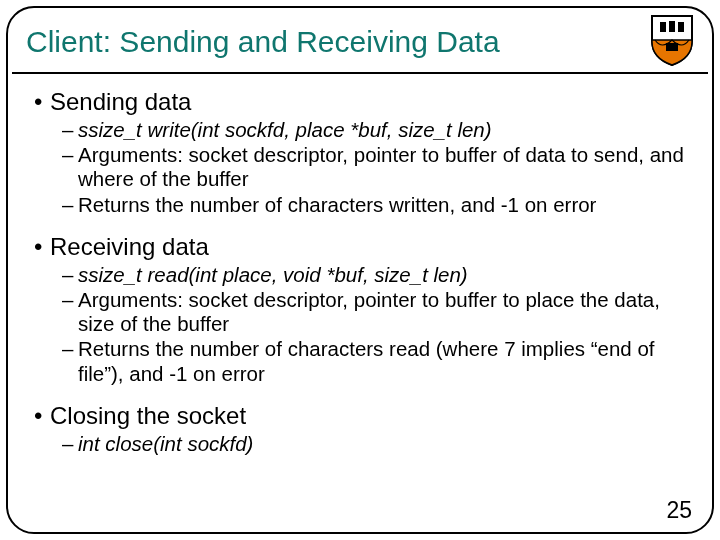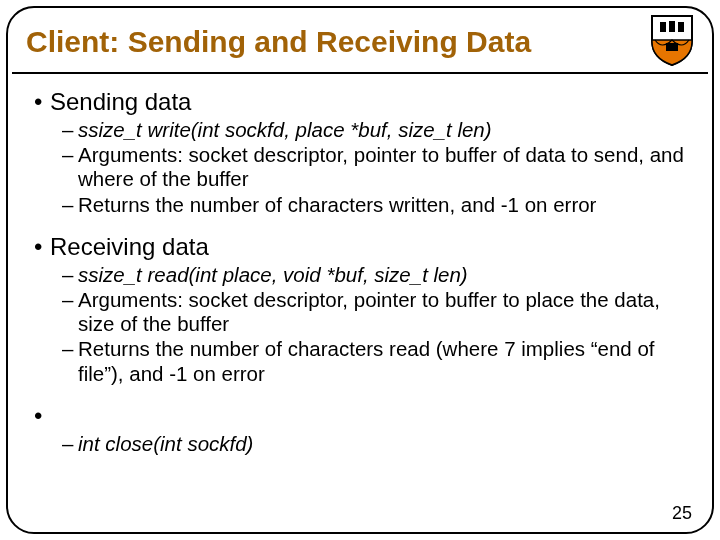--- a/index.html
+++ b/index.html
@@ -27,22 +27,22 @@
     left: 4px;
     right: 4px;
     height: 62px;
     border-bottom: 2px solid #000;
     display: flex;
     align-items: center;
     padding-left: 14px;
   }
   .title-text {
     font-size: 30px;
-    font-weight: bold;
-    color: #a16207;
+    font-weight: normal;
+    color: #0f766e;
   }
   .logo {
     position: absolute;
     top: 2px;
     right: 10px;
     width: 60px;
     height: 58px;
   }
   .content {
     position: absolute;
@@ -77,21 +77,21 @@
     flex-shrink: 0;
   }
   .bullet-l2 .txt {
     flex: 1;
   }
   .italic { font-style: italic; }
   .page-num {
     position: absolute;
     bottom: 8px;
     right: 20px;
-    font-size: 18px;
+    font-size: 23px;
     color: #000;
   }
   .gap { height: 8px; }
 </style>
 </head>
 <body>
 
 <div class="slide-frame">
   <div class="title-bar">
     <span class="title-text">Client: Sending and Receiving Data</span>
@@ -148,20 +148,21 @@
       <div class="bullet-l2">
         <span class="dash">–</span>
         <span class="txt">Returns the number of characters read (where 7 implies “end of file”), and -1 on error</span>
       </div>
     </div>
 
     <div class="gap"></div>
 
     <div class="bullet-l1">
       <span class="dot">•</span>
+      <span>Closing the socket</span>
     </div>
     <div class="sub-group">
       <div class="bullet-l2">
         <span class="dash">–</span>
         <span class="txt italic">int close(int sockfd)</span>
       </div>
     </div>
 
   </div>
 

